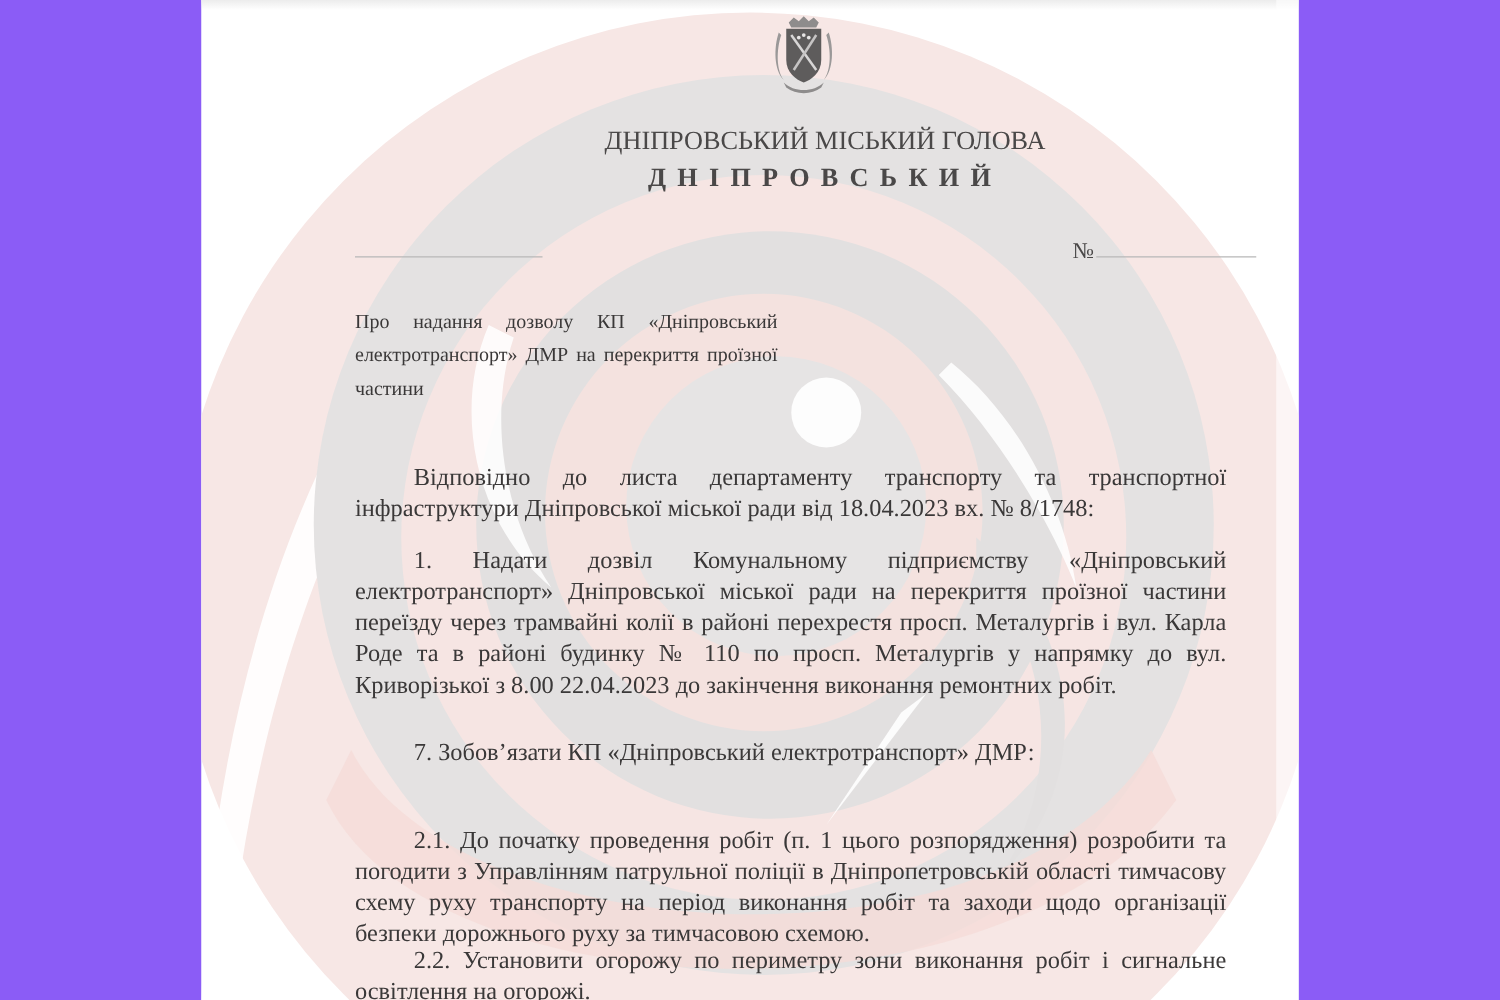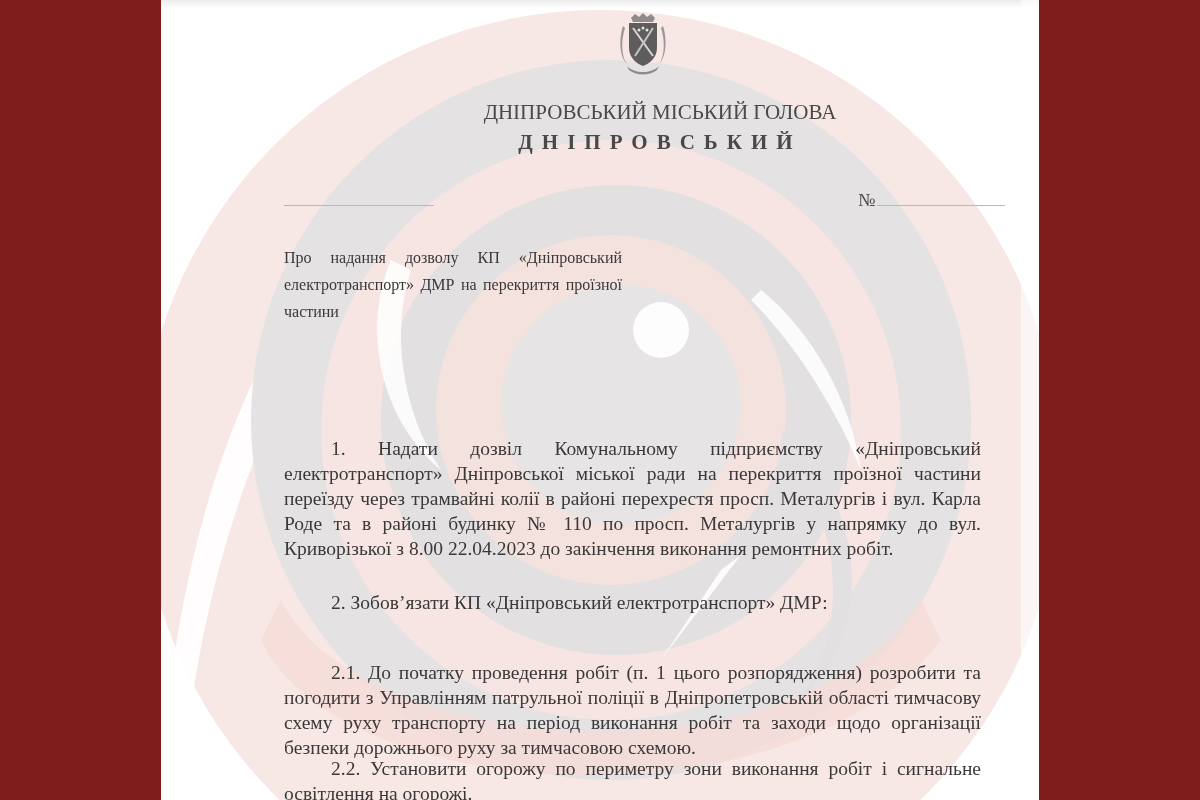--- a/index.html
+++ b/index.html
@@ -7,21 +7,21 @@
       padding: 0;
       width: 1200px;
       height: 800px;
       overflow: hidden;
       background: #ffffff;
     }
     .canvas {
       position: relative;
       width: 1200px;
       height: 800px;
-      background: #7f1d1d;
+      background: #8b5cf6;
       overflow: hidden;
     }
     .page {
       position: absolute;
       left: 161px;
       top: 0;
       width: 878px;
       height: 800px;
       background: #ffffff;
       overflow: hidden;
@@ -181,19 +181,20 @@
       <div class="header-subtitle">
         <span>ДНІПРОВСЬКИЙ</span>
       </div>
 
       <div class="date-line"></div>
       <div class="number-sign">№</div>
       <div class="number-line"></div>
 
       <div class="subject">Про надання дозволу КП «Дніпровський електротранспорт» ДМР на перекриття проїзної частини</div>
 
+      <div class="body-para p-intro">Відповідно до листа департаменту транспорту та транспортної інфраструктури Дніпровської міської ради від 18.04.2023 вх. № 8/1748:</div>
       <div class="body-para p-1">1. Надати дозвіл Комунальному підприємству «Дніпровський електротранспорт» Дніпровської міської ради на перекриття проїзної частини переїзду через трамвайні колії в районі перехрестя просп. Металургів і вул. Карла Роде та в районі будинку № 110 по просп. Металургів у напрямку до вул. Криворізької з 8.00 22.04.2023 до закінчення виконання ремонтних робіт.</div>
-      <div class="body-para p-2">2. Зобов’язати КП «Дніпровський електротранспорт» ДМР:</div>
+      <div class="body-para p-2">7. Зобов’язати КП «Дніпровський електротранспорт» ДМР:</div>
       <div class="body-para p-21">2.1. До початку проведення робіт (п. 1 цього розпорядження) розробити та погодити з Управлінням патрульної поліції в Дніпропетровській області тимчасову схему руху транспорту на період виконання робіт та заходи щодо організації безпеки дорожнього руху за тимчасовою схемою.</div>
       <div class="body-para p-22">2.2. Установити огорожу по периметру зони виконання робіт і сигнальне освітлення на огорожі.</div>
     </div>
   </div>
 </div>
 
 </body></html>

